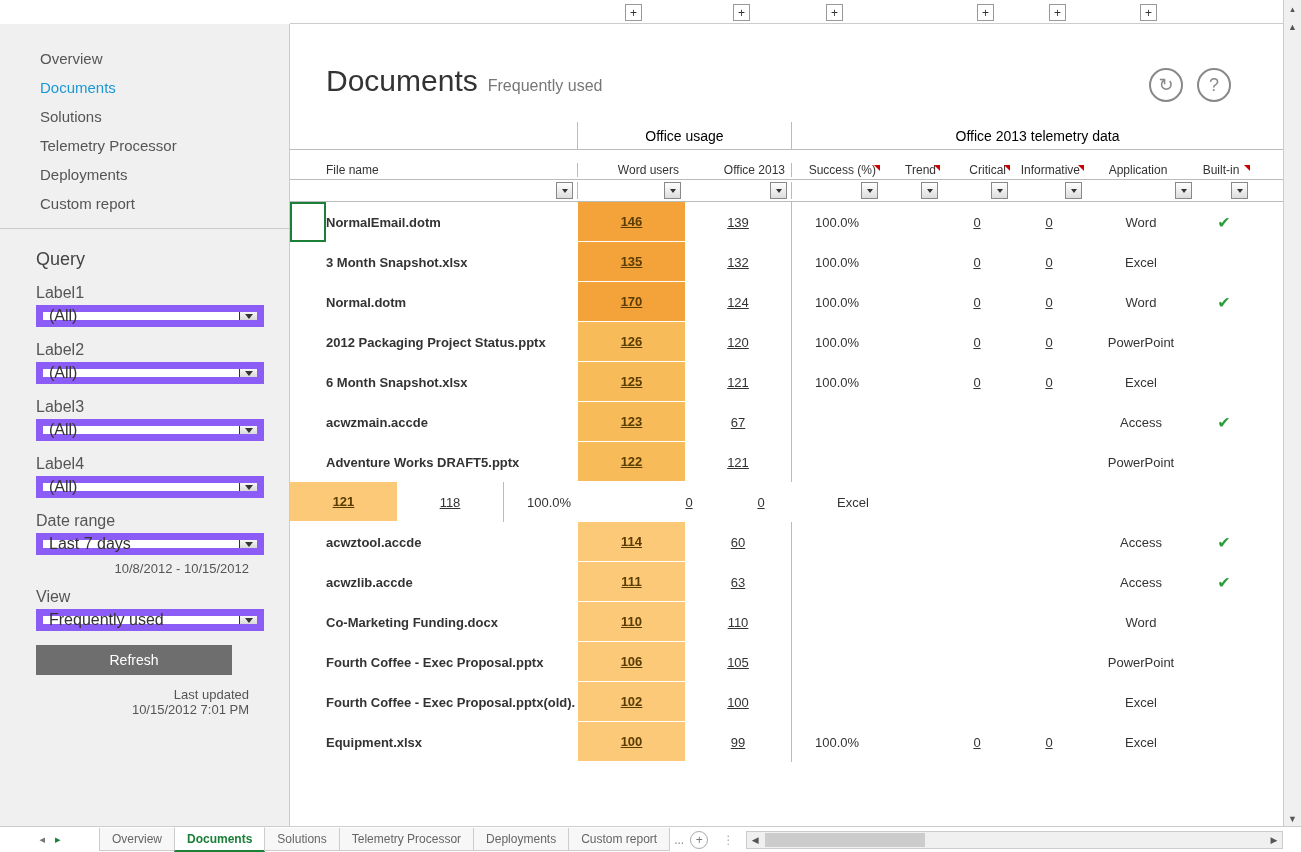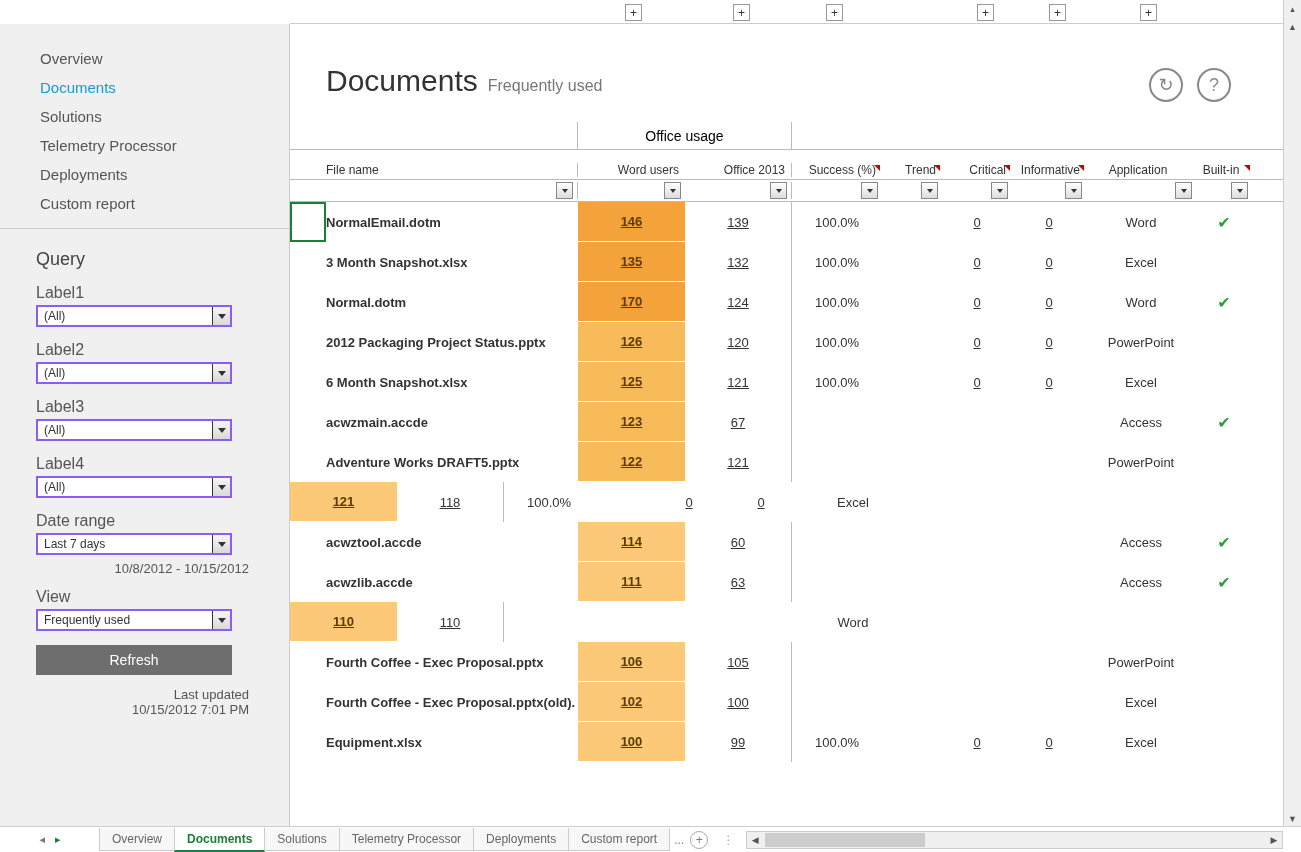--- a/index.html
+++ b/index.html
@@ -20,21 +20,21 @@
   .rs-track { flex:1; }
 
   .body { flex:1; display:flex; overflow:hidden; }
   .sidebar { width:290px; flex:0 0 290px; background:#f0f0f0; display:flex; flex-direction:column; border-right:1px solid #ccc; }
   .nav { padding:20px 0 10px 0; border-bottom:1px solid #ccc; }
   .nav-item { padding:6px 0 6px 40px; font-size:15px; color:#555; cursor:pointer; }
   .nav-item.active { color:#1a98d5; }
   .query { padding:20px 36px 10px 36px; flex:1; overflow:auto; }
   .query h3 { margin:0 0 14px 0; font-weight:400; font-size:18px; color:#444; }
   .q-label { font-size:16px; color:#555; margin-bottom:3px; }
-  .q-select { width:196px; height:22px; border:2px solid #8b5cf6; background:#fff; position:relative; margin-bottom:14px; display:flex; align-items:center; padding-left:6px; font-size:12px; cursor:pointer; }
+  .q-select { width:228px; height:22px; border:7px solid #8b5cf6; background:#fff; position:relative; margin-bottom:14px; display:flex; align-items:center; padding-left:6px; font-size:16px; cursor:pointer; }
   .q-select .arrow { position:absolute; right:0; top:0; width:18px; height:100%; border-left:1px solid #333; background:linear-gradient(#f6f6f6,#d9d9d9); display:flex; align-items:center; justify-content:center; }
   .q-select .arrow::after { content:""; border-left:4px solid transparent; border-right:4px solid transparent; border-top:5px solid #333; }
   .date-text { text-align:right; font-size:13px; color:#555; margin:-8px 4px 12px 0; }
   .refresh-btn { width:196px; height:30px; background:#6e6e6e; color:#fff; border:none; font-size:14px; cursor:pointer; }
   .updated { text-align:right; font-size:13px; color:#555; margin-top:12px; padding-right:4px; }
 
   .main { flex:1; display:flex; flex-direction:column; overflow:hidden; }
   .head { padding:40px 30px 20px 36px; display:flex; align-items:baseline; }
   .head h1 { margin:0; font-weight:300; font-size:30px; color:#333; }
   .head .sub { margin-left:10px; font-size:16px; color:#777; font-weight:300; }
@@ -163,20 +163,21 @@
       <div class="head-icons">
         <div class="hicon">↻</div>
         <div class="hicon">?</div>
       </div>
     </div>
 
     <div class="grid-wrap">
       <div class="grp-row">
         <div class="grp-cell grp-file"></div>
         <div class="grp-cell grp-usage">Office usage</div>
+        <div class="grp-cell grp-telem">Office 2013 telemetry data</div>
       </div>
       <div class="hdr-row">
         <div class="hdr-cell c-file left">File name</div>
         <div class="hdr-cell c-total">
               <span>Word users</span>
             </div>
         <div class="hdr-cell c-o13">
               <span>Office 2013</span>
             </div>
         <div class="hdr-cell c-succ">
@@ -370,20 +371,21 @@
               <div class="c-succ"></div>
               <div class="c-trend"></div>
               <div class="c-crit"></div>
               <div class="c-info"></div>
               <div class="c-app">Access</div>
               <div class="c-built">
                 <span class="check">✔</span>
               </div>
             </div>
             <div class="row">
+              <div class="c-file" style="margin-left:36px">Co-Marketing Funding.docx</div>
               <div class="c-total lighter">110</div>
               <div class="c-o13">110</div>
               <div class="c-succ"></div>
               <div class="c-trend"></div>
               <div class="c-crit"></div>
               <div class="c-info"></div>
               <div class="c-app">Word</div>
               <div class="c-built"></div>
             </div>
             <div class="row">

